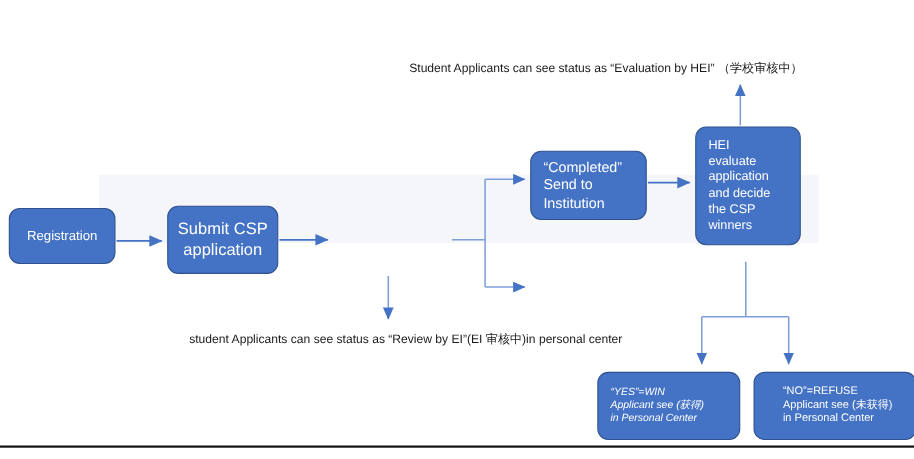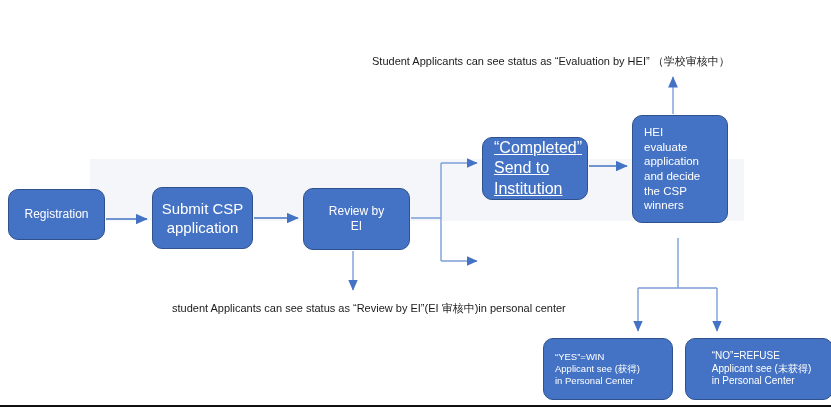--- a/index.html
+++ b/index.html
@@ -24,24 +24,24 @@
     box-sizing:border-box;
     display:flex;align-items:center;
     white-space:pre-line;
     line-height:1.28;
   }
   .node.center{justify-content:center;text-align:center;}
   .node.left{justify-content:flex-start;text-align:left;padding-left:11px;padding-right:6px;}
   #n-registration{left:8px;top:189px;width:97px;height:51px;font-size:12px;}
   #n-submit{left:152px;top:187px;width:101px;height:62px;font-size:15px;}
   #n-review{left:303px;top:188px;width:107px;height:62px;font-size:12px;}
-  #n-completed{left:482px;top:137px;width:106px;height:63px;font-size:16px;text-decoration:underline;}
+  #n-completed{left:482px;top:137px;width:106px;height:63px;font-size:13px;}
   #n-incompleted{left:482px;top:232px;width:106px;height:60px;font-size:10px;}
   #n-hei{left:632px;top:115px;width:96px;height:108px;font-size:11.5px;}
-  #n-win{left:543px;top:338px;width:130px;height:62px;font-size:9.5px;}
+  #n-win{left:543px;top:338px;width:130px;height:62px;font-size:9.5px;font-style:italic;}
   #n-refuse{left:685px;top:338px;width:148px;height:62px;font-size:10px;justify-content:center;}
   .annotation{
     position:absolute;z-index:3;color:#1a1a1a;font-size:11px;white-space:nowrap;
   }
   #ann-hei{left:372px;top:54px;}
   #ann-ei{left:172px;top:301px;}
   .bottom-rule{
     position:absolute;left:0;top:405px;width:831px;height:2px;
     background:#101010;z-index:4;
   }
@@ -84,24 +84,20 @@
 
   <div class="node center" id="n-registration">
     <span>Registration</span>
   </div>
 
   <div class="node center" id="n-submit">
     <span>Submit CSP
 application</span>
   </div>
 
-  <div class="node center" id="n-review">
-    <span>Review by
-EI</span>
-  </div>
 
   <div class="node left" id="n-completed">
     <span>“Completed”
 Send to
 Institution</span>
   </div>
 
 
   <div class="node left" id="n-hei">
     <span>HEI

